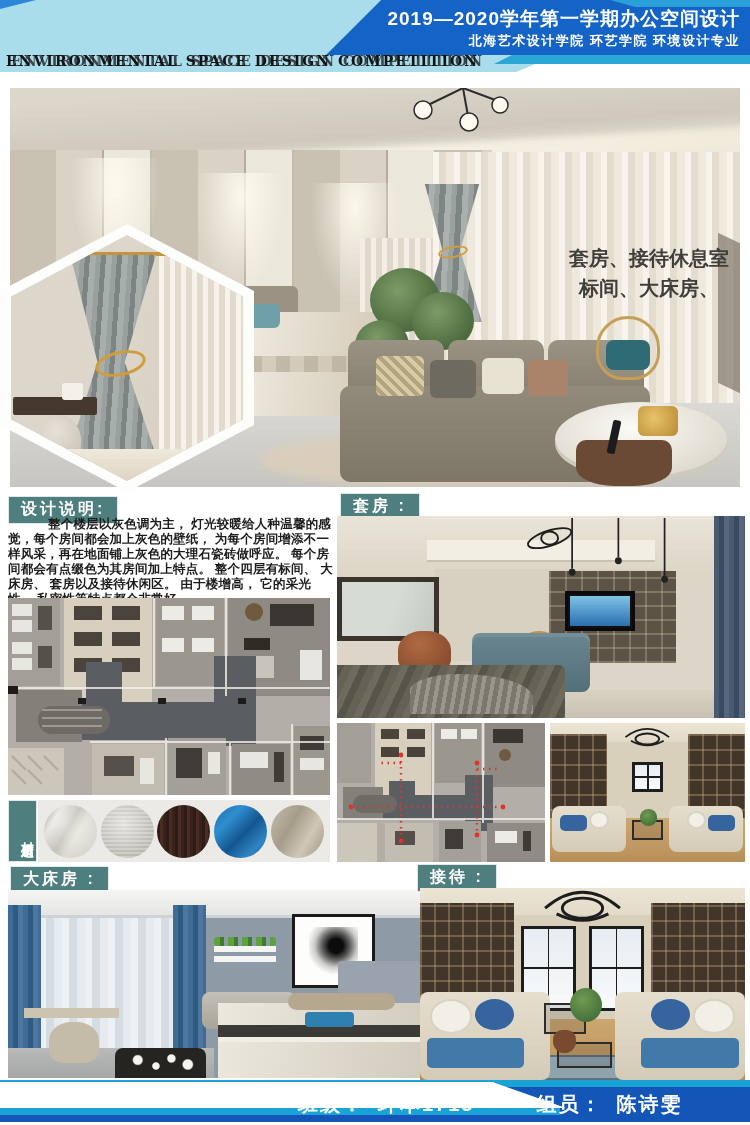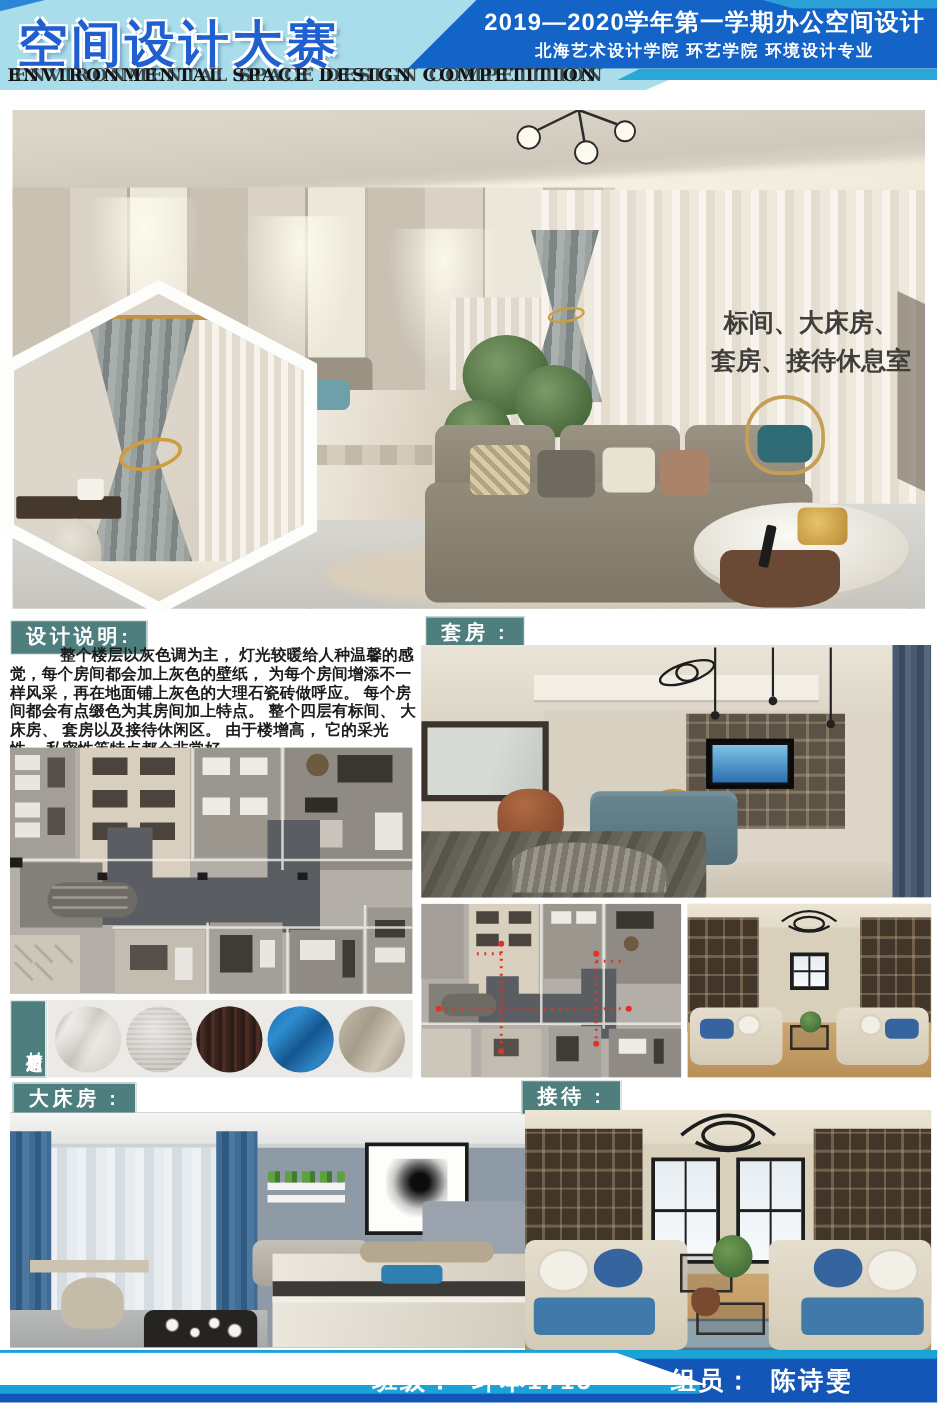--- a/index.html
+++ b/index.html
@@ -20,21 +20,21 @@
             clip-path:polygon(9% 0,100% 0,100% 100%,0 100%)}
   .hdr-sliver{position:absolute;top:0;right:0;width:140px;height:7px;background:#2b9fd7;
             clip-path:polygon(0 0,100% 0,100% 100%,18% 100%)}
   .hdr-corner-left{position:absolute;top:0;left:0;width:36px;height:9px;background:#2b86d7;
             clip-path:polygon(0 0,100% 0,0 100%)}
   .hdr-cn{position:absolute;left:14px;top:8px;font-size:40px;font-weight:900;color:#1f5fd0;letter-spacing:3px;
           text-shadow:-2px -2px 0 #fff,2px -2px 0 #fff,-2px 2px 0 #fff,2px 2px 0 #fff,4px 4px 3px rgba(30,60,120,.35)}
   .hdr-en{position:absolute;left:6px;top:53px;font-family:"DejaVu Serif","Liberation Serif",serif;
           font-size:14px;font-weight:700;color:#141414;letter-spacing:2px;white-space:nowrap;
           text-shadow:5px 0 0 rgba(20,20,20,.75)}
-  .hdr-right{position:absolute;top:7px;right:10px;text-align:center;color:#fff}
+  .hdr-right{position:absolute;top:7px;right:10px;text-align:right;color:#fff}
   .hdr-course{font-size:19px;font-weight:800;letter-spacing:1px;line-height:24px}
   .hdr-school{font-size:13px;font-weight:700;letter-spacing:1.5px;line-height:20px}
 
   
   .hero{position:absolute;left:10px;top:88px;width:730px;height:399px;overflow:hidden;background:#e9e3d7}
   .h-ceiling{position:absolute;left:0;top:0;width:100%;height:110px;
              background:linear-gradient(176deg,#ddd6cb 10%,#cfc8bb 45%,#f6f2e9 78%,#fbf8f1 100%)}
   .h-cove{position:absolute;left:-20px;top:58px;width:112%;height:22px;background:linear-gradient(90deg,#fffdf6,#f1ead9);
           transform:rotate(-3.2deg);filter:blur(3px);opacity:.95}
   .h-wall{position:absolute;left:0;top:62px;width:66%;height:230px;
@@ -223,21 +223,20 @@
 
 <div class="poster">
 
   <header class="header">
     <div class="hdr-light"></div>
     <div class="hdr-dark"></div>
     <div class="hdr-cyan"></div>
     <div class="hdr-white-right"></div>
     <div class="hdr-sliver"></div>
     <div class="hdr-corner-left"></div>
-    <h1 class="hdr-cn">空间设计大赛</h1>
     <div class="hdr-en">ENVIRONMENTAL SPACE DESIGN COMPETITION</div>
     <div class="hdr-right">
       <div class="hdr-course">2019—2020学年第一学期办公空间设计</div>
       <div class="hdr-school">北海艺术设计学院  环艺学院  环境设计专业</div>
     </div>
   </header>
 
   <section class="hero">
     <div class="h-ceiling"></div>
     <div class="h-cove"></div>
@@ -295,22 +294,22 @@
       <div class="hx-curtain"></div>
       <div class="hx-loop"></div>
       <div class="hx-desk"></div>
       <div class="hx-mug"></div>
       <div class="hx-chair"></div>
       <div class="hx-bed"></div>
     </div>
   </div>
 
   <div class="rooms-txt">
+    <div>套房、接待休息室</div>
     <div>标间、大床房、</div>
-    <div>套房、接待休息室</div>
   </div>
 
   <div class="sec-label" style="left:8px;top:496px">设计说明:</div>
   <p class="note-body">整个楼层以灰色调为主， 灯光较暖给人种温馨的感觉，每个房间都会加上灰色的壁纸， 为每个房间增添不一样风采，再在地面铺上灰色的大理石瓷砖做呼应。 每个房间都会有点缀色为其房间加上特点。 整个四层有标间、 大床房、 套房以及接待休闲区。 由于楼增高， 它的采光性， 私密性等特点都会非常好。</p>
 
   <svg class="fp1" viewBox="0 0 322 197">
     <rect width="322" height="197" fill="#b3afa8"></rect>
     <rect x="0" y="0" width="52" height="88" fill="#a39f98"></rect>
     <rect x="4" y="6" width="20" height="12" fill="#e8e6e1"></rect>
       <rect x="4" y="22" width="20" height="12" fill="#e8e6e1"></rect>

